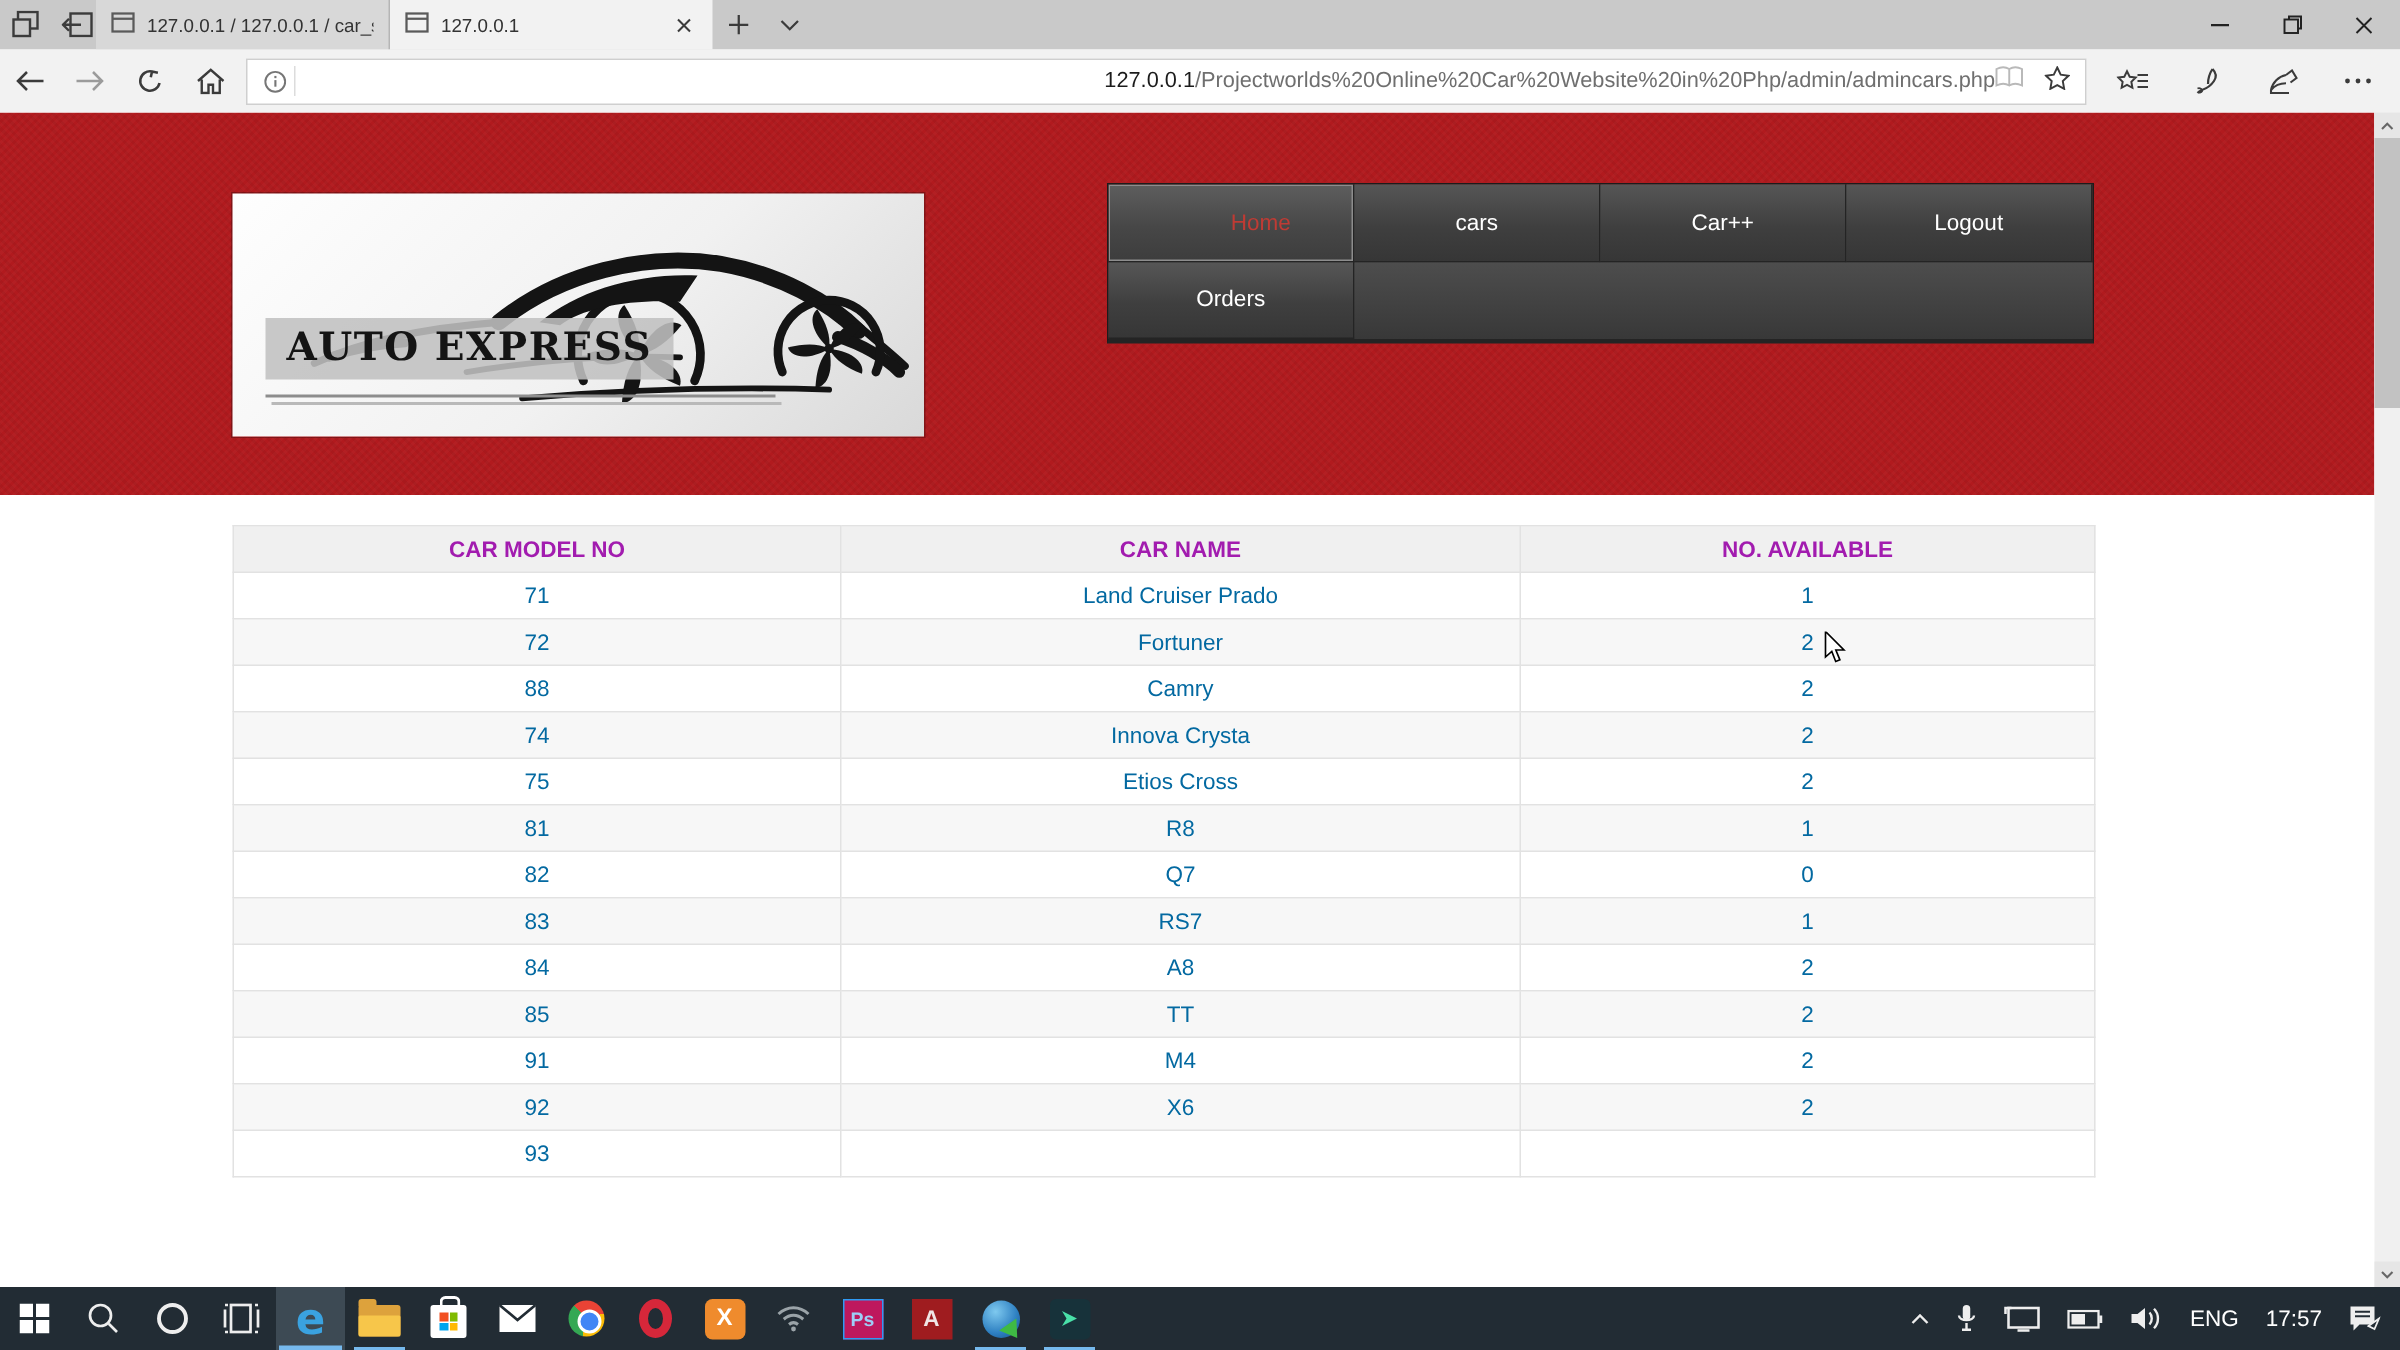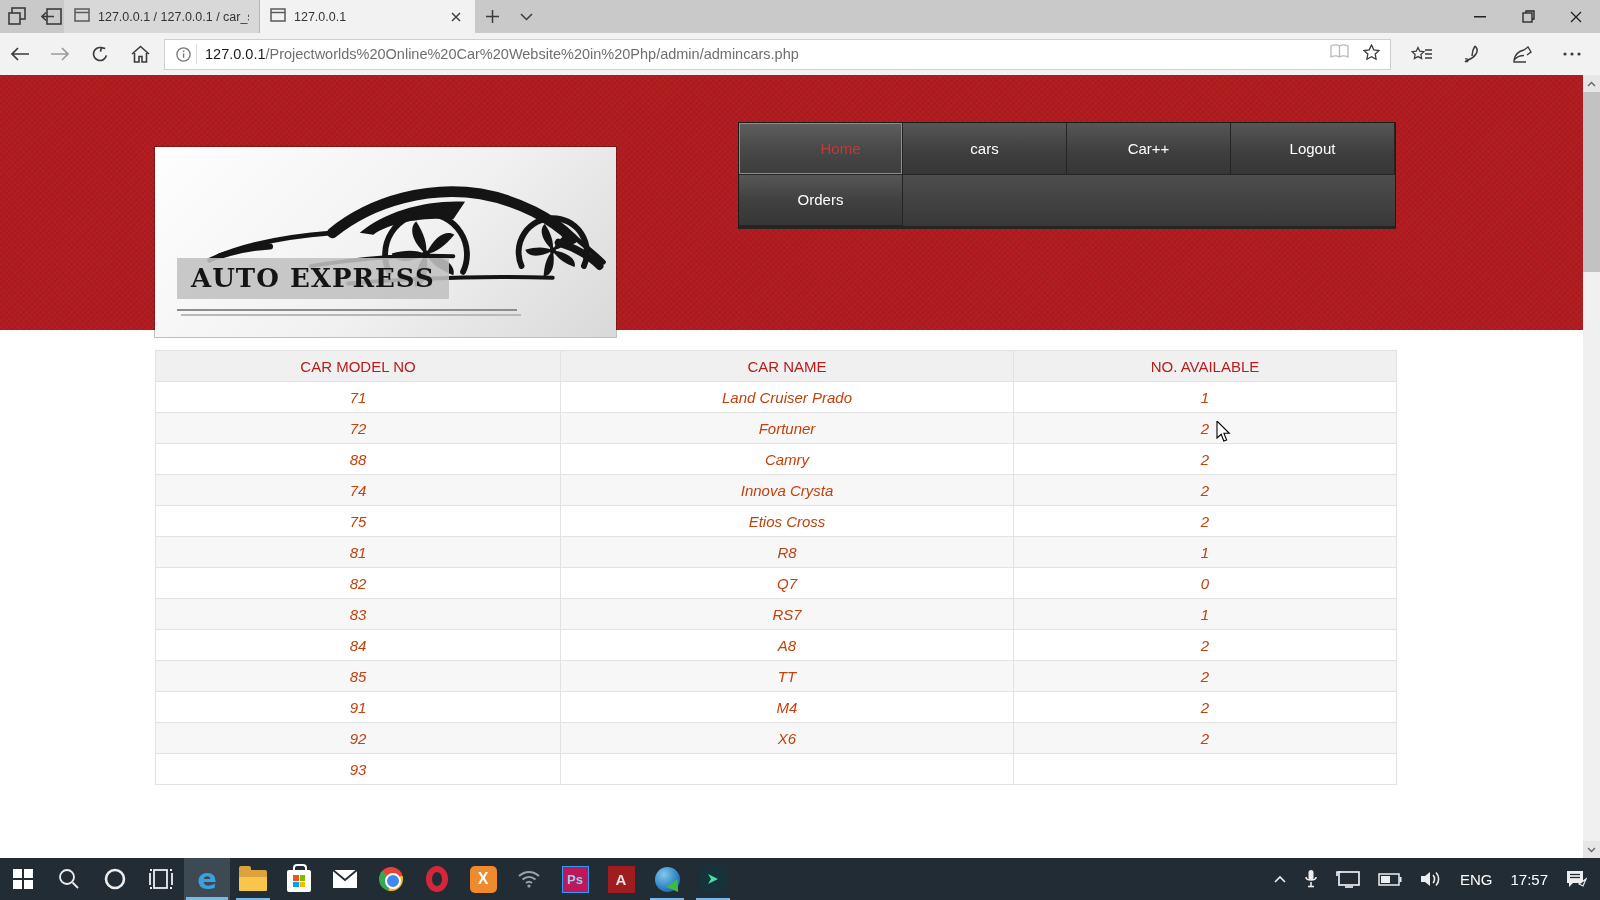--- a/index.html
+++ b/index.html
@@ -17,57 +17,57 @@
   .tab-label { white-space:nowrap; overflow:hidden; flex:1; }
   .tab-close { display:flex; align-items:center; justify-content:center; width:18px; height:18px; }
   .newtab, .tabchev { width:34px; display:flex; align-items:center; justify-content:center; }
   .win-controls { margin-left:auto; display:flex; }
   .win-btn { width:48px; display:flex; align-items:center; justify-content:center; }
 
   .toolbar { position:absolute; left:0; top:33px; width:1600px; height:42px; background:#f2f2f2; display:flex; align-items:center; }
   .nav-btn { width:40px; height:42px; display:flex; align-items:center; justify-content:center; }
   .addressbar { margin-left:4px; width:1227px; height:31px; background:#fff; border:1px solid #cfcfcf; display:flex; align-items:center; padding:0 6px; }
   .addr-info { display:flex; align-items:center; justify-content:center; width:26px; border-right:1px solid #dcdcdc; height:20px; margin-right:8px; }
-  .url { font-size:14.5px; white-space:nowrap; overflow:hidden; flex:1; }
+  .url { font-size:14.5px; white-space:nowrap; overflow:hidden; flex:1;text-align:right; }
   .url .domain { color:#1b1b1b; }
   .url .path { color:#6f6f6f; }
   .addr-icons { display:flex; gap:14px; padding-right:4px; }
   .tb-right { display:flex; gap:8px; margin-left:10px; }
   .tb-right .nav-btn { width:42px; }
 
   
   .viewport { position:absolute; left:0; top:75px; width:1583px; height:783px; background:#fff; overflow:hidden; }
   .red-header { position:relative; width:100%; height:255px;
     background-color:#b11a1e;
     background-image:
       repeating-linear-gradient(45deg, rgba(0,0,0,.045) 0 2px, rgba(0,0,0,0) 2px 4px),
       repeating-linear-gradient(-45deg, rgba(255,255,255,.025) 0 2px, rgba(0,0,0,0) 2px 4px);
   }
-  .logo-box { position:absolute; left:155px; top:72px; width:461px; height:190px;
+  .logo-box { position:absolute; left:155px; top:54px; width:461px; height:162px;
     background:linear-gradient(135deg,#fefefe 0%,#f1f1f1 55%,#d9d9d9 100%);
     box-shadow:0 0 0 1px rgba(0,0,0,.25); }
   .logo-car { position:absolute; right:2px; top:4px; }
   .logo-badge { position:absolute; left:22px; bottom:38px; background:rgba(192,192,192,.88); padding:5px 14px 6px;
     font-family:"DejaVu Serif", serif; font-weight:700; font-size:26px; letter-spacing:1px; color:#141414; }
   .logo-line1 { position:absolute; left:22px; bottom:26px; width:340px; height:2px; background:#8d8d8d; }
   .logo-line2 { position:absolute; left:26px; bottom:21px; width:340px; height:2px; background:#b9b9b9; }
 
   .menu { position:absolute; left:738px; top:47px; width:658px; height:107px;
     background:linear-gradient(#4a4a4a,#353535); border:1px solid #1c1c1c; border-bottom:3px solid #242424;
     display:grid; grid-template-columns:repeat(4,1fr); grid-template-rows:1fr 1fr; }
   .menu-item { display:flex; align-items:center; justify-content:center; font-size:15px; color:#fff;
     background:linear-gradient(#565656,#3f3f3f 55%,#363636); border-right:1px solid #242424; border-bottom:1px solid #242424; cursor:default; }
   .menu-item.active { background:linear-gradient(#5e5e5e,#474747 55%,#3d3d3d); box-shadow:inset 0 0 0 1px #8d8d8d; color:#bf3b34;padding-left:40px; }
   .menu-filler { grid-column:2 / 5; background:linear-gradient(#4d4d4d,#383838); }
 
   .content h1 { margin:44px 0 0; text-align:center; font-size:29px; font-weight:400; color:#3b3b3b; letter-spacing:.4px; }
   table.cars { border-collapse:collapse; table-layout:fixed; width:1241px; margin:20px 0 0 155px; background:#fff; }
   .cars th, .cars td { border:1px solid #e2e2e2; text-align:center; font-size:15px; padding:4px 8px; height:31px; }
-  .cars th { background:#f0f0f0; font-weight:400; color:#b91c1c; }
-  .cars td { color:#c2410c;font-style:italic; }
+  .cars th { background:#f0f0f0; font-weight:700; color:#a21caf; }
+  .cars td { color:#0369a1; }
   .cars tbody tr:nth-child(even) td { background:#f7f7f7; }
 
   
   .scrollbar { position:absolute; right:0; top:75px; width:17px; height:783px; background:#f0f0f0; }
   .sb-arrow { position:absolute; left:0; width:17px; height:17px; display:flex; align-items:center; justify-content:center; background:#e6e6e6; }
   .sb-up { top:0; } .sb-down { bottom:0; }
   .sb-thumb { position:absolute; left:0; top:17px; width:17px; height:180px; background:#c2c2c2; }
 
   
   .taskbar { position:absolute; left:0; top:858px; width:1600px; height:42px; background:#222c34; display:flex; align-items:stretch; color:#fff; }

